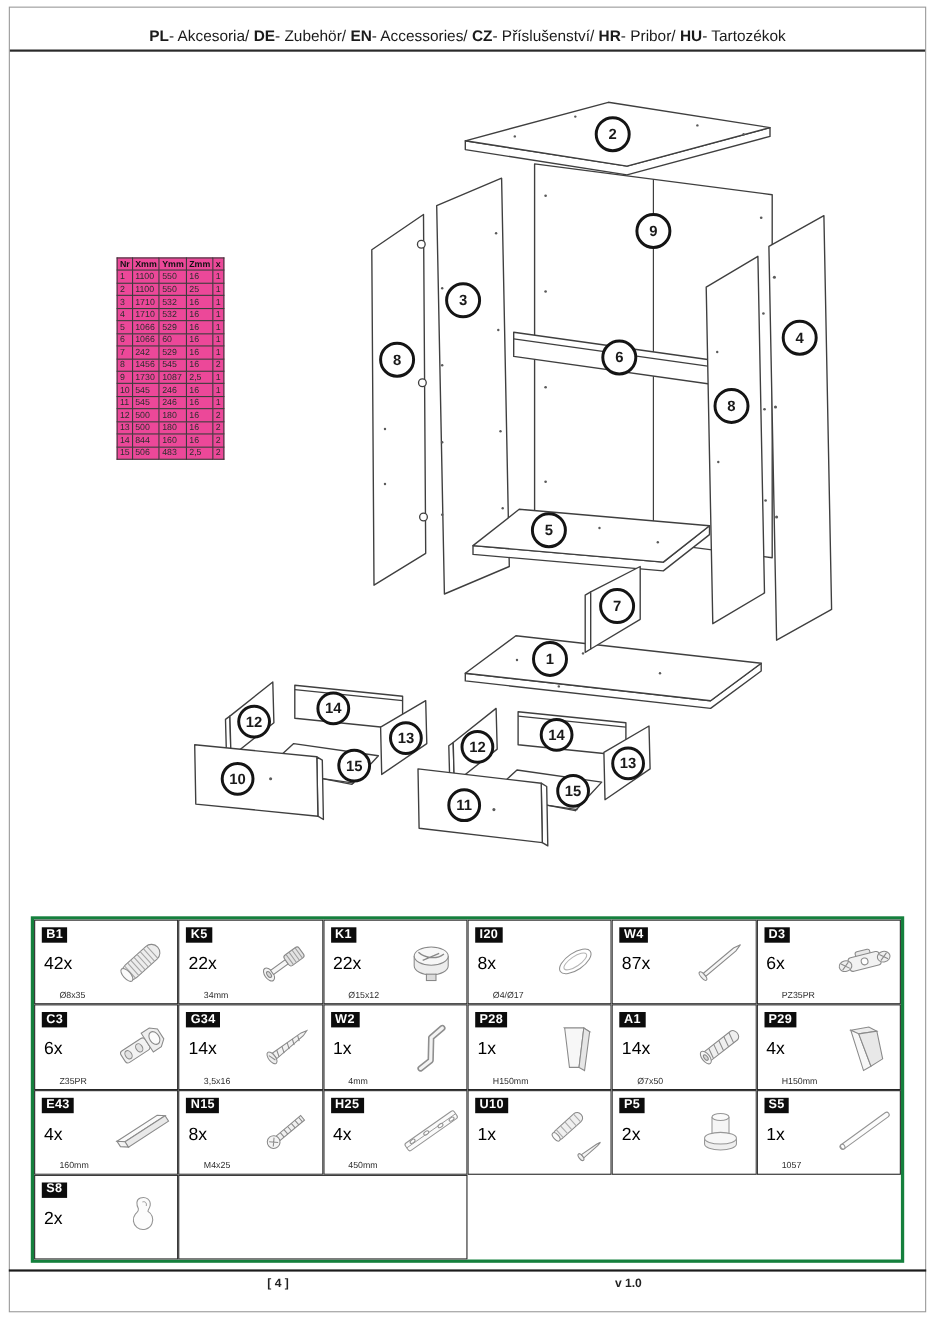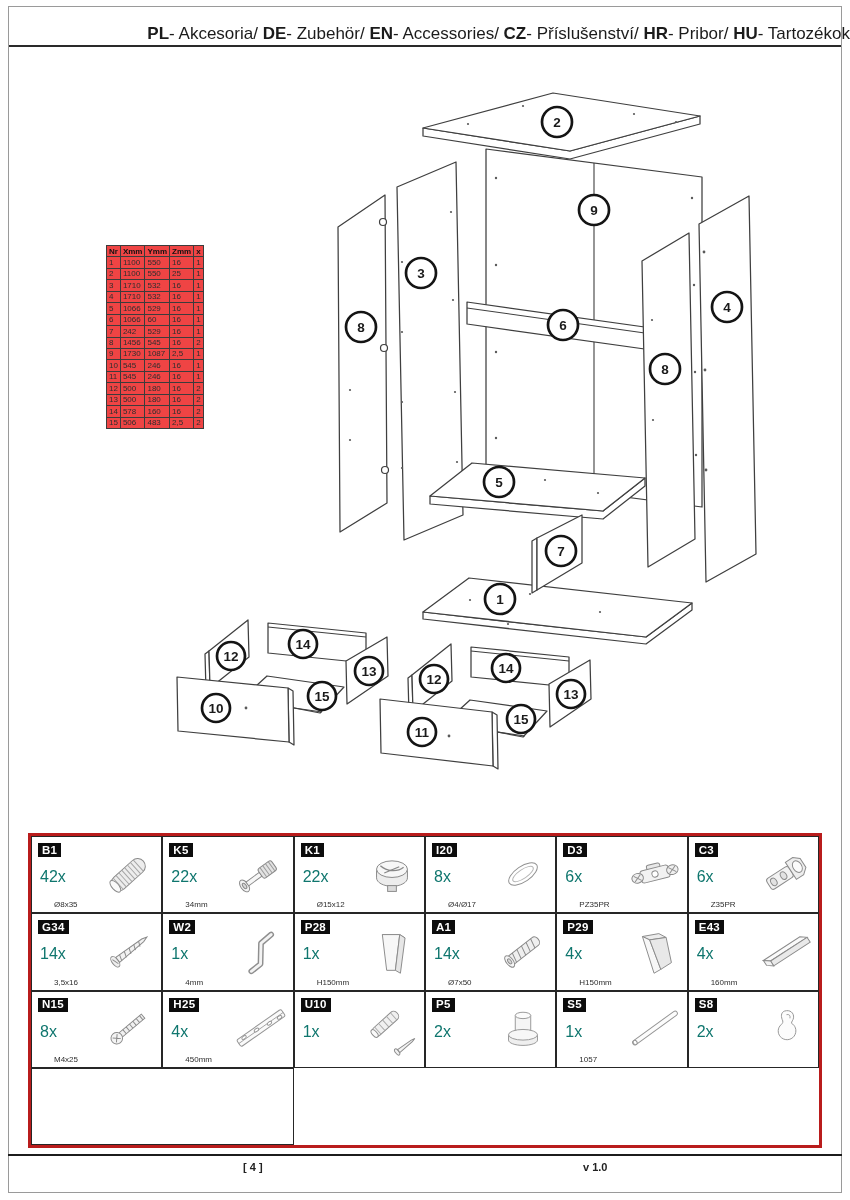--- a/index.html
+++ b/index.html
@@ -1,40 +1,40 @@
 <!DOCTYPE html>
 <html><head>
 <meta charset="utf-8">
 <style>
   *{margin:0;padding:0;box-sizing:border-box}
   html,body{width:850px;height:1200px;background:#fff;font-family:"Liberation Sans",sans-serif;color:#1d1d1d;position:relative;overflow:hidden}
   .frame{position:absolute;left:8px;top:6px;right:8px;bottom:7px;border:1px solid #9a9a9a;pointer-events:none}
-  .hdr{position:absolute;top:24px;left:0;width:100%;text-align:right;font-size:17px;color:#1b1b1b;z-index:3}
+  .hdr{position:absolute;top:24px;left:0;width:100%;text-align:center;font-size:14px;color:#1b1b1b;z-index:3}
   .hdr .hb{font-weight:700}
   .hdr-rule{position:absolute;top:45px;left:9px;right:9px;border-top:2px solid #2a2a2a;z-index:3}
   svg.diagram{position:absolute;left:0;top:0;width:850px;height:800px;z-index:1}
   svg.diagram polygon{fill:#fff;stroke:#3f3f3f;stroke-width:1.25;stroke-linejoin:round}
   svg.diagram line{stroke:#3f3f3f;stroke-width:1.1}
   svg.diagram .hole{fill:#5a5a5a;stroke:none}
   svg.diagram .hinge{fill:#fff;stroke:#3f3f3f;stroke-width:1.2}
   #callouts circle{fill:#fff;stroke:#141414;stroke-width:2.7}
   #callouts text{font-size:13.5px;font-weight:700;fill:#1a1a1a;text-anchor:middle;font-family:"Liberation Sans",sans-serif}
-  .dim-table{position:absolute;left:106px;top:245px;z-index:2;border-collapse:collapse;background:#ef4444;font-size:8px;line-height:1.18;color:#2e2e2e}
+  .dim-table{position:absolute;left:106px;top:234px;z-index:2;border-collapse:collapse;background:#ec4899;font-size:8px;line-height:1.18;color:#2e2e2e}
   .dim-table th,.dim-table td{border:1px solid #3c3c3c;padding:0.5px 2px 0.5px 2px;text-align:left;font-weight:400;white-space:nowrap}
   .dim-table th{font-weight:700;color:#111}
-  .parts{position:absolute;left:28px;top:833px;width:794px;height:315px;border:3px solid #b91c1c;background:#fff;display:grid;grid-template-columns:repeat(6,1fr);grid-auto-rows:1fr;z-index:2}
+  .parts{position:absolute;left:28px;top:833px;width:794px;height:315px;border:3px solid #15803d;background:#fff;display:grid;grid-template-columns:repeat(6,1fr);grid-auto-rows:1fr;z-index:2}
   .pcell{position:relative;border:1px solid #262626;background:#fff}
   .pcode{position:absolute;top:6px;left:6px;background:#0c0c0c;color:#fff;font-size:11.5px;font-weight:700;padding:0.5px 4px 1.5px;letter-spacing:0.3px}
-  .pqty{position:absolute;top:31px;left:8px;font-size:16px;color:#0f766e}
+  .pqty{position:absolute;top:31px;left:8px;font-size:16px;color:#000000}
   .psize{position:absolute;bottom:3px;left:22px;font-size:8px;color:#2e2e2e}
   .picon{position:absolute;right:3px;top:49%;transform:translateY(-50%);width:58px;height:58px}
   .picon svg{width:100%;height:100%}
   .ftr-rule{position:absolute;left:8px;right:8px;top:1154px;border-top:2.5px solid #1c1c1c;z-index:3}
   .pageno{position:absolute;top:1161px;left:243px;font-size:11px;font-weight:700;color:#222;z-index:3}
-  .version{position:absolute;top:1161px;left:583px;font-size:11px;font-weight:600;color:#222;z-index:3}
+  .version{position:absolute;top:1161px;left:559px;font-size:11px;font-weight:600;color:#222;z-index:3}
 </style>
 </head>
 <body>
 
 <div class="frame"></div>
 
 <div class="hdr"><span class="hb">PL</span><span>- Akcesoria/ </span><span class="hb">DE</span><span>- Zubehör/ </span><span class="hb">EN</span><span>- Accessories/ </span><span class="hb">CZ</span><span>- Příslušenství/ </span><span class="hb">HR</span><span>- Pribor/ </span><span class="hb">HU</span><span>- Tartozékok</span></div>
 <div class="hdr-rule"></div>
 
 <svg class="diagram" viewBox="0 0 850 800" xmlns="http://www.w3.org/2000/svg">
@@ -316,21 +316,21 @@
       </tr>
       <tr>
         <td>13</td>
         <td>500</td>
         <td>180</td>
         <td>16</td>
         <td>2</td>
       </tr>
       <tr>
         <td>14</td>
-        <td>578</td>
+        <td>844</td>
         <td>160</td>
         <td>16</td>
         <td>2</td>
       </tr>
       <tr>
         <td>15</td>
         <td>506</td>
         <td>483</td>
         <td>2,5</td>
         <td>2</td>
@@ -379,20 +379,31 @@
         </svg></span>
     </div>
     <div class="pcell">
       <span class="pcode">I20</span>
       <span class="pqty">8x</span>
       <span class="psize">Ø4/Ø17</span>
       <span class="picon"><svg viewBox="0 0 60 60">
           <g transform="rotate(-34 30 30)" fill="none">
             <ellipse cx="30" cy="30" rx="17" ry="8" stroke="#909090"></ellipse>
             <ellipse cx="30" cy="30" rx="12.5" ry="4.6" stroke="#b5b5b5"></ellipse>
+          </g>
+        </svg></span>
+    </div>
+    <div class="pcell">
+      <span class="pcode">W4</span>
+      <span class="pqty">87x</span>
+      <span class="psize"></span>
+      <span class="picon"><svg viewBox="0 0 60 60">
+          <g transform="rotate(-40 30 30)" stroke="#8a8a8a">
+            <ellipse cx="8.5" cy="30" rx="2" ry="5" fill="#f1f1f1"></ellipse>
+            <path d="M10.5 28.2h37l7 1.8-7 1.8h-37z" fill="#f6f6f6"></path>
           </g>
         </svg></span>
     </div>
     <div class="pcell">
       <span class="pcode">D3</span>
       <span class="pqty">6x</span>
       <span class="psize">PZ35PR</span>
       <span class="picon"><svg viewBox="0 0 60 60">
           <g transform="rotate(-14 30 30)" stroke="#8a8a8a">
             <rect x="23" y="19.5" width="14" height="5" rx="2" fill="#e8e8e8"></rect>

